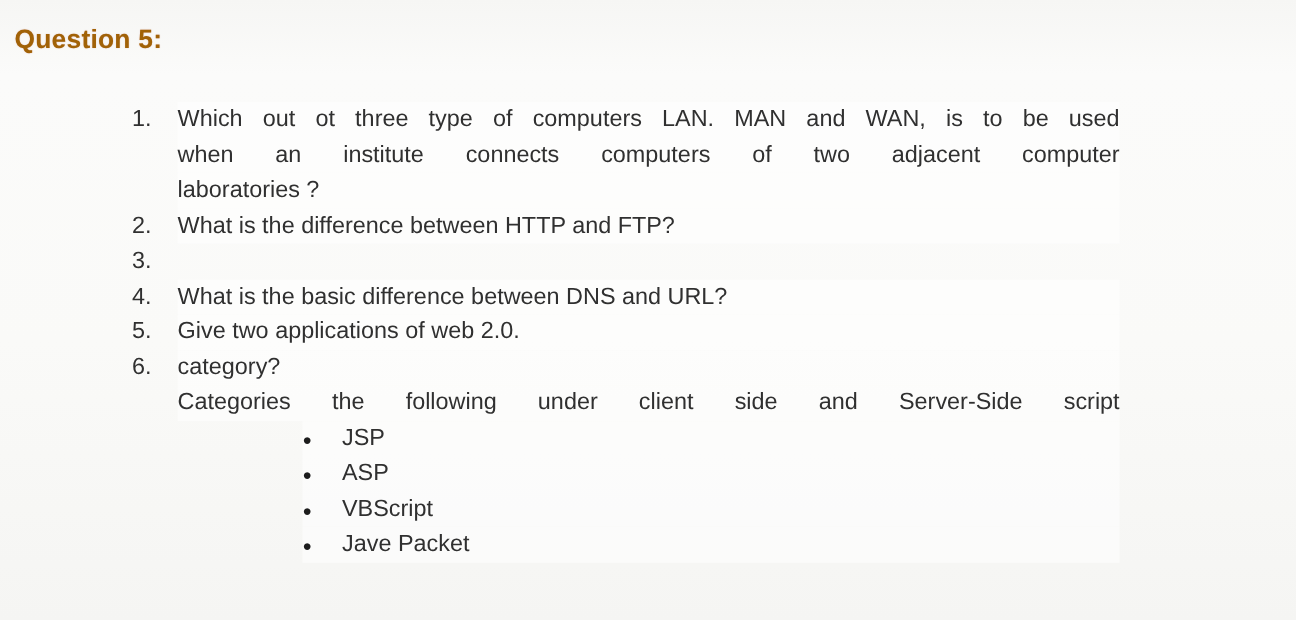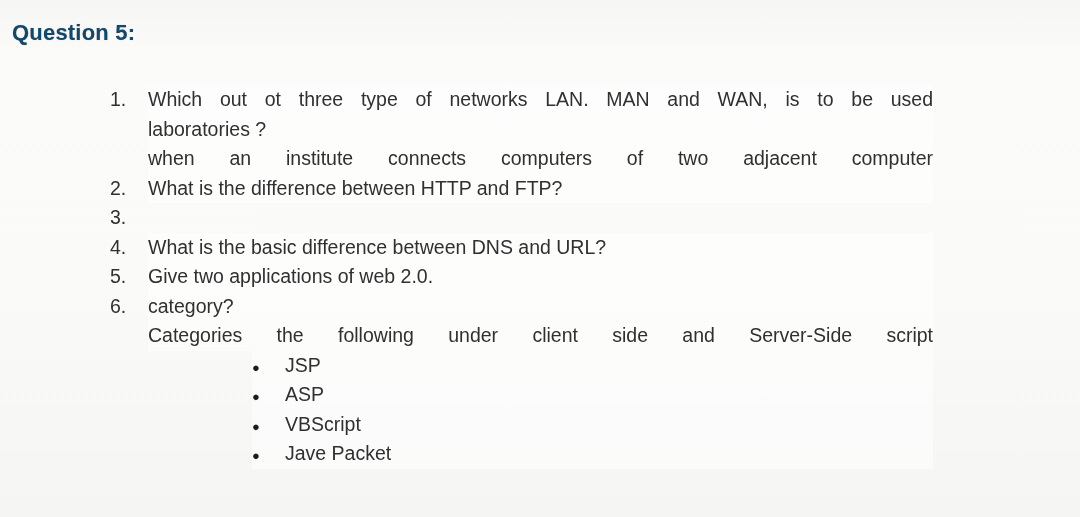--- a/index.html
+++ b/index.html
@@ -19,21 +19,21 @@
     position: absolute;
     inset: 0;
   }
   .title {
     position: absolute;
     left: 12px;
     top: 20px;
     font-size: 22px;
     font-weight: bold;
     letter-spacing: 0.2px;
-    color: #0c4a6e;
+    color: #a16207;
     text-shadow: 0 0 1px rgba(180, 50, 30, 0.35);
   }
   .qlist {
     position: absolute;
     left: 110px;
     top: 85px;
     width: 823px;
     font-size: 19.5px;
     line-height: 29.5px;
   }
@@ -78,23 +78,23 @@
 
 <div class="page">
 
   <div class="title">Question 5:</div>
 
   <div class="qlist">
 
     <div class="item">
       <span class="num">1.</span>
       <div class="text">
-        <div class="line j">Which out ot three type of networks LAN. MAN and WAN, is to be used</div>
+        <div class="line j">Which out ot three type of computers LAN. MAN and WAN, is to be used</div>
+        <div class="line j">when an institute connects computers of two adjacent computer</div>
         <div class="line">laboratories ?</div>
-        <div class="line j">when an institute connects computers of two adjacent computer</div>
       </div>
     </div>
 
     <div class="item">
       <span class="num">2.</span>
       <div class="text">
         <div class="line">What is the difference between HTTP and FTP?</div>
       </div>
     </div>
 

